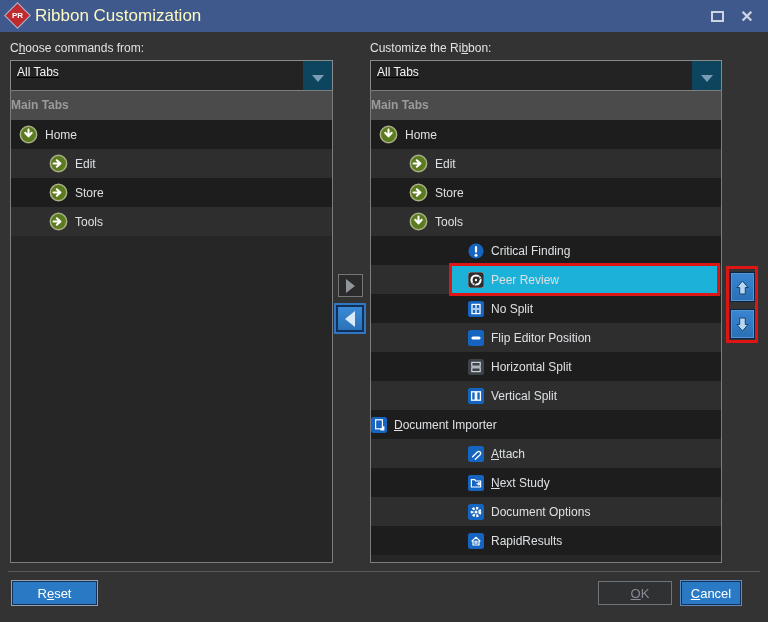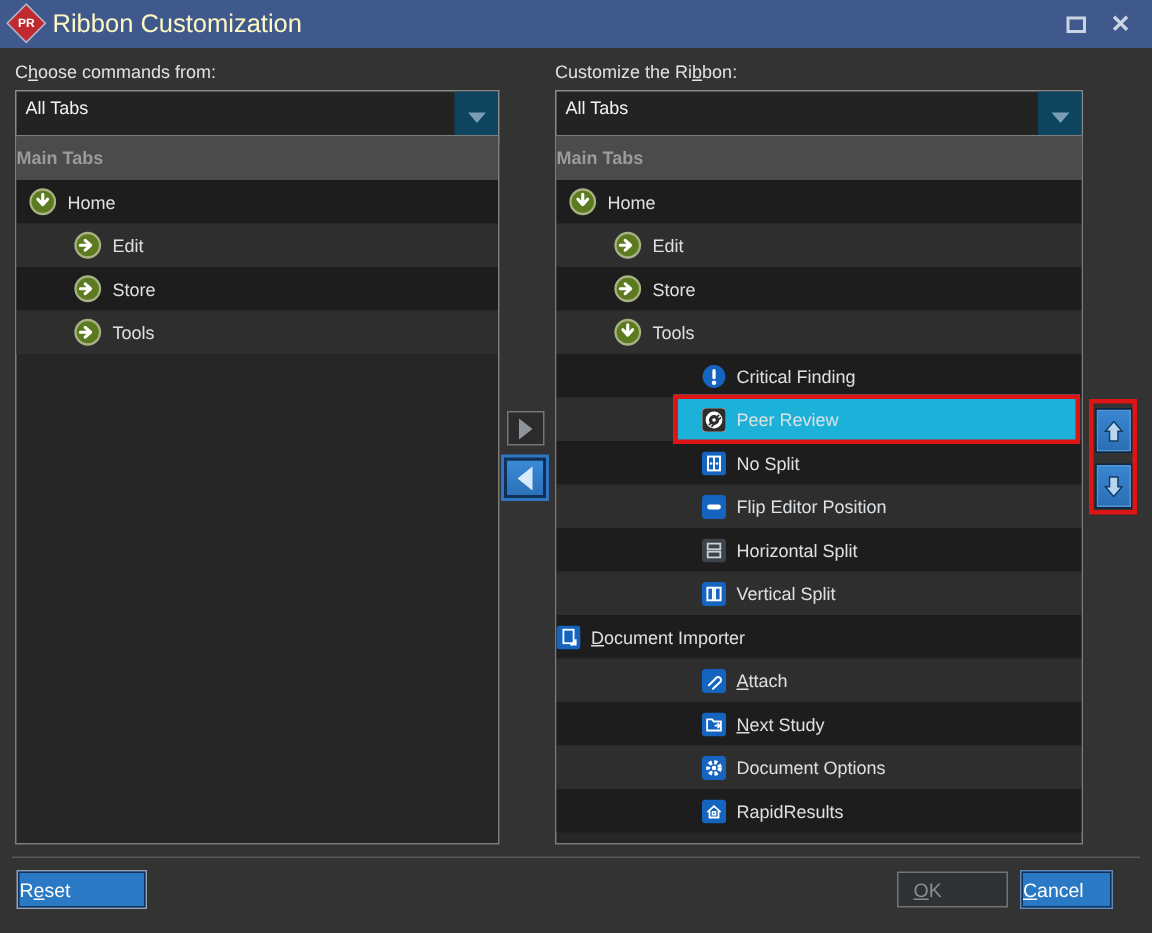--- a/index.html
+++ b/index.html
@@ -21,21 +21,21 @@
   .app-diamond span{transform:rotate(-45deg);font-size:8px;font-weight:bold;color:#fff;letter-spacing:0;}
   .window-title{position:absolute;left:35px;top:0;line-height:32px;font-size:17px;color:#fef9c3;}
   .win-btn{position:absolute;top:0;width:30px;height:32px;display:flex;align-items:center;
     justify-content:center;cursor:pointer;}
   .btn-max{right:36px;}
   .btn-max i{display:block;width:13px;height:11px;border:2px solid #ccd4e1;}
   .btn-close{right:6px;color:#ccd4e1;font-size:16px;font-weight:bold;}
 
   
   .field-label{position:absolute;top:41px;font-size:12px;color:#e2e2e2;}
-  .combo{position:absolute;top:60px;height:36px;background:#232323;border:1px solid #8a8a8a;cursor:pointer;}
+  .combo{position:absolute;top:60px;height:36px;background:#232323;border:1px solid #8a8a8a;cursor:pointer;text-decoration:underline;}
   .combo-value{line-height:22px;padding-left:6px;font-size:12px;color:#f2f2f2;}
   .combo-btn{position:absolute;right:0;top:0;width:29px;height:100%;background:var(--combo-arrow-bg);
     display:flex;align-items:center;justify-content:center;}
   .combo-btn i{display:block;width:0;height:0;border-left:6px solid transparent;
     border-right:6px solid transparent;border-top:7px solid #7b9cb5;}
 
   
   .panel{position:absolute;top:90px;height:473px;background:var(--panel-bg);border:1px solid #7d7d7d;}
   .panel-header{height:29px;background:var(--header-bg);color:#9b9b9b;font-size:12px;font-weight:bold;
     line-height:29px;padding-left:0;}
@@ -68,21 +68,21 @@
     border:3px solid var(--annotation-red);z-index:4;pointer-events:none;}
   .btn-reorder{position:absolute;left:730px;width:25px;height:30px;
     background:linear-gradient(#3a86d2,#2a6fb5);border:1px solid #0b2444;
     box-shadow:inset 0 0 0 1px #5596d0;display:flex;align-items:center;justify-content:center;}
   .btn-up{top:272px;} .btn-down{top:309px;}
   .btn-reorder svg{width:13px;height:15px;}
 
   
   .separator{position:absolute;left:8px;top:571px;width:752px;height:1px;background:#585858;}
   .btn{position:absolute;top:581px;height:24px;font-family:"Liberation Sans",sans-serif;
-    font-size:13px;text-align:left;cursor:pointer;}
+    font-size:13px;text-align:center;cursor:pointer;}
   .btn u{text-underline-offset:1px;}
   .btn-reset{left:12px;width:85px;background:var(--accent-blue);color:#fff;
     border:1px solid #13335c;box-shadow:0 0 0 1px #97a1ad;}
   .btn-ok{left:598px;width:74px;background:#2f3133;border:1px solid #6f7479;color:#878d94;cursor:default;padding-left:10px;}
   .btn-cancel{left:681px;width:60px;background:var(--accent-blue);color:#fff;
     border:1px solid #12325a;box-shadow:0 0 0 1px #6189b9;}
 </style>
 </head>
 <body>
 

